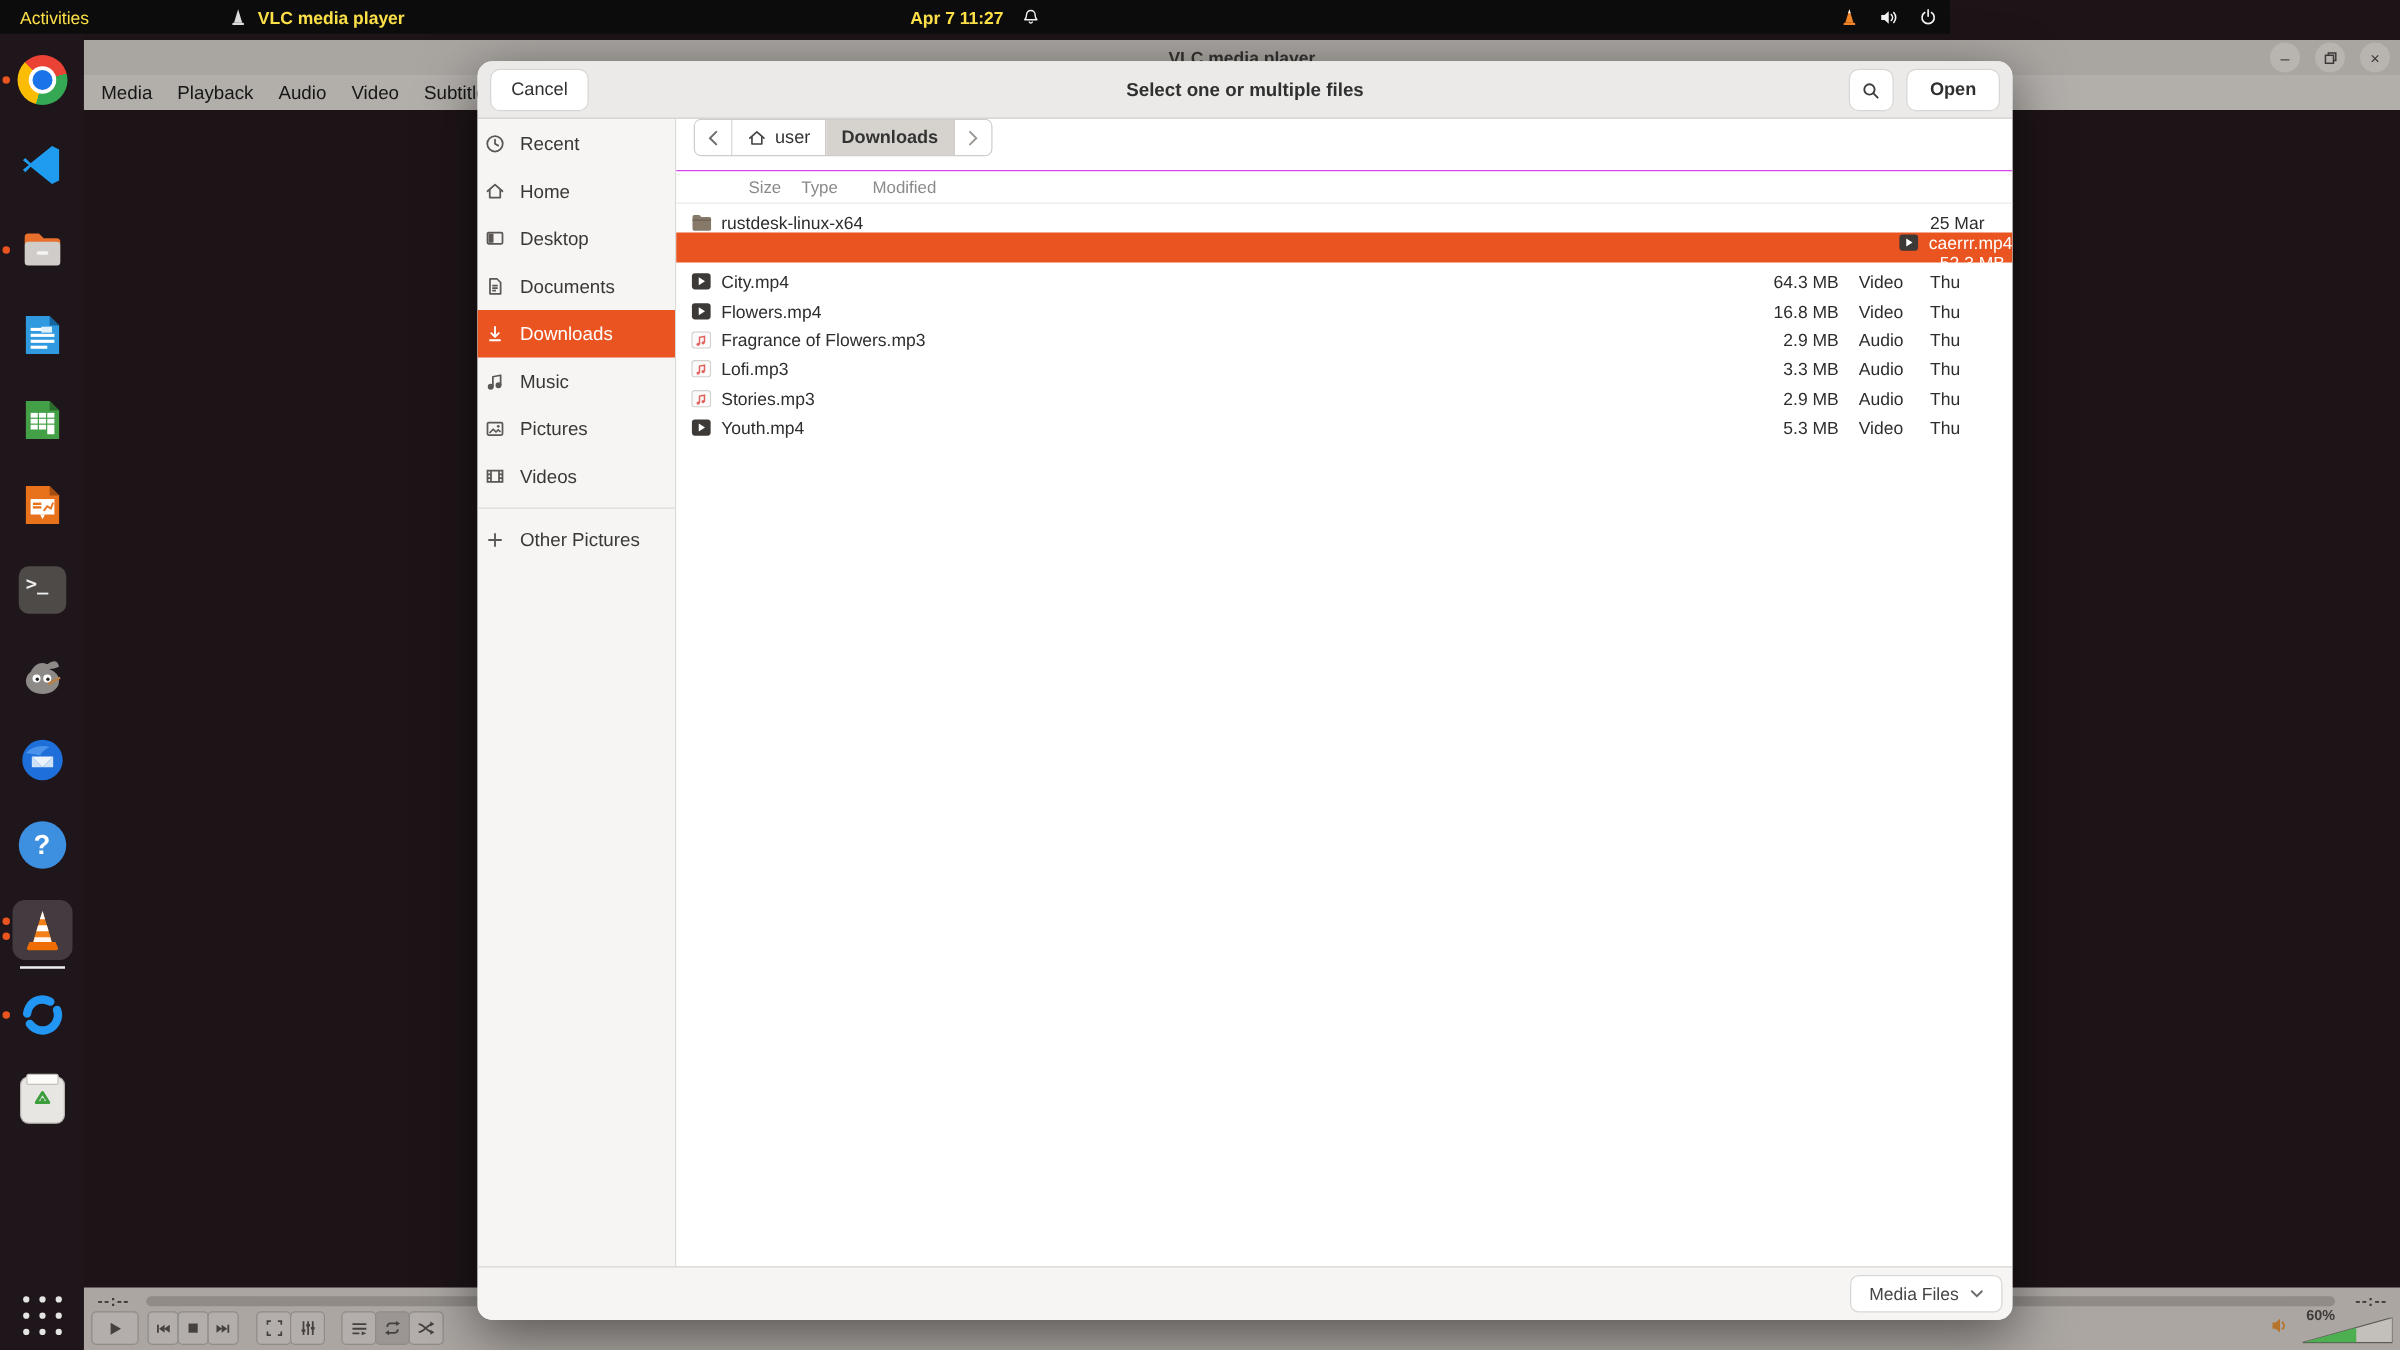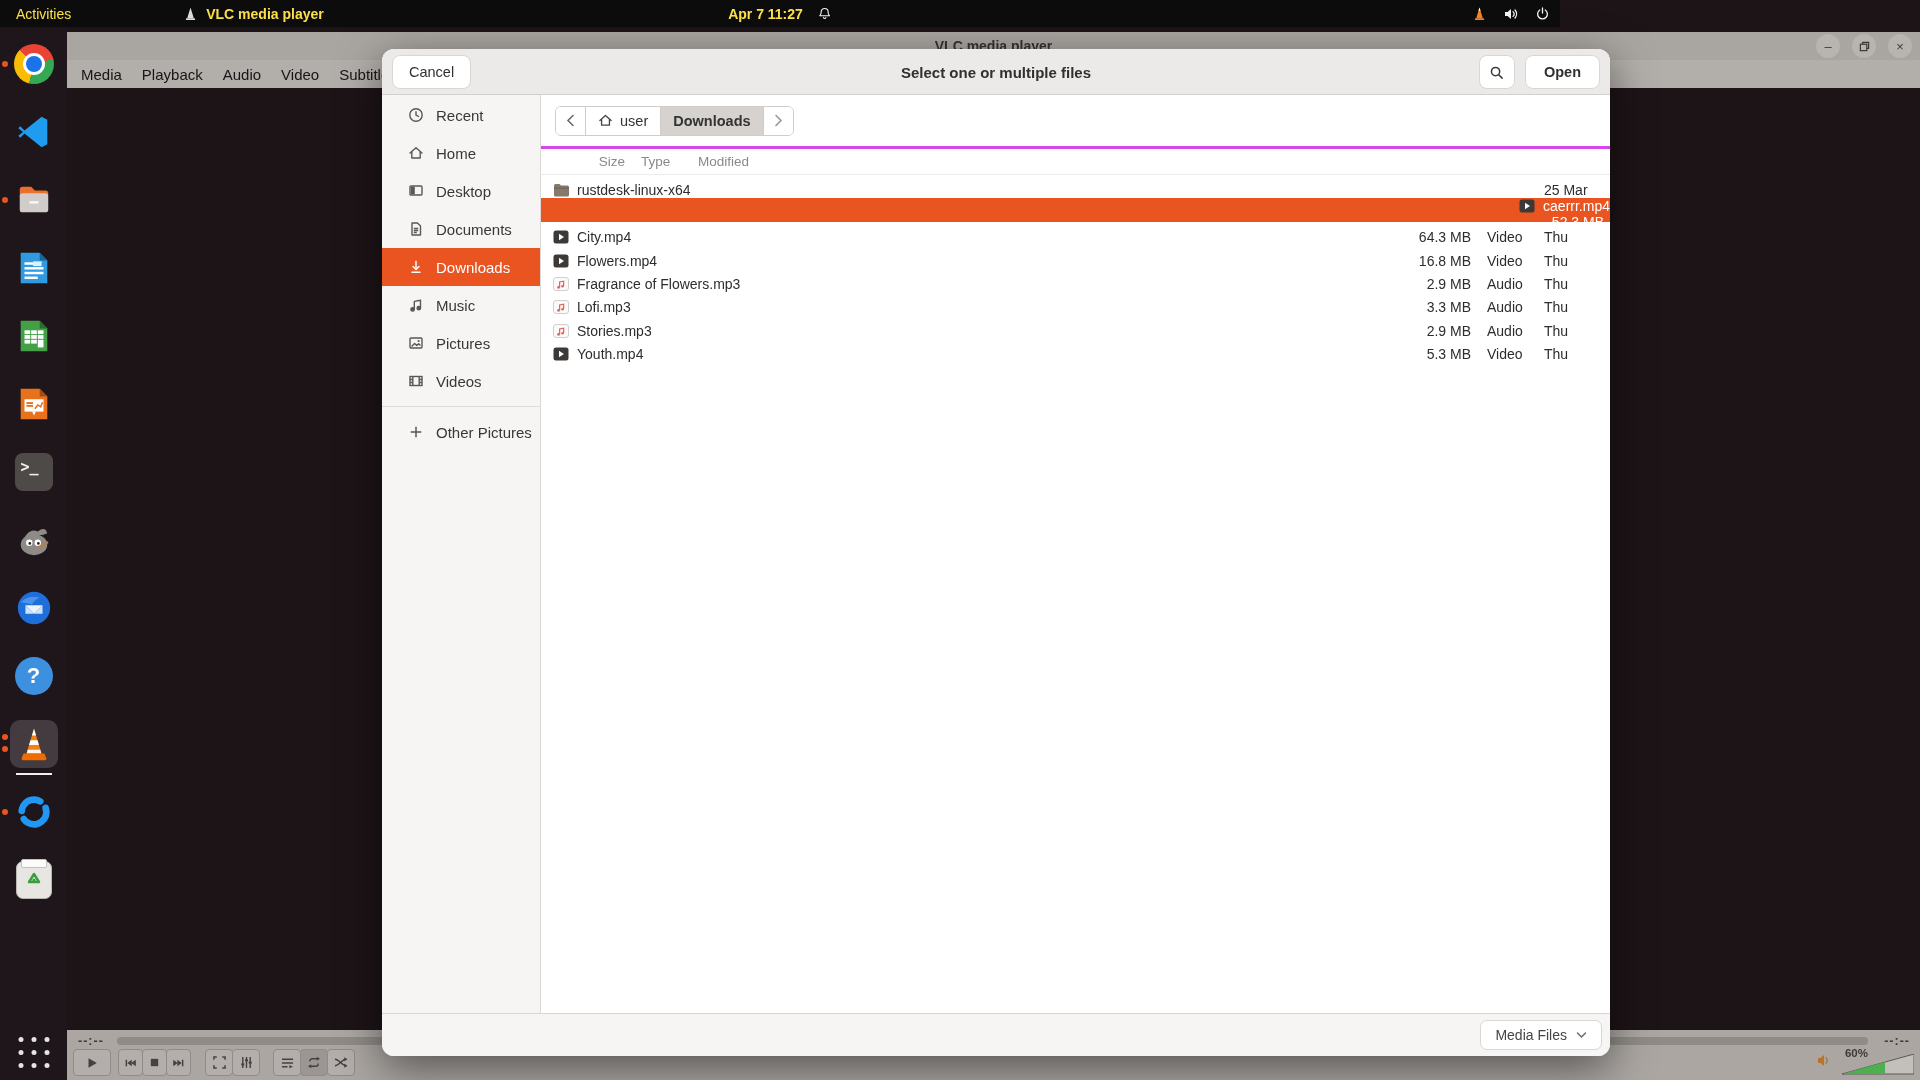--- a/index.html
+++ b/index.html
@@ -52,28 +52,28 @@
   .dlg-header { position:relative; height:46px; background:#ebeae8; border-bottom:1px solid #d2d0ce; flex:0 0 auto; }
   .dlg-title { position:absolute; left:0; right:0; top:0; height:46px; display:flex; align-items:center; justify-content:center; font-size:15px; font-weight:700; color:#303030; }
   .btn { background:#fff; border:1px solid #d9d7d5; border-radius:8px; height:34px; font-size:14.5px; color:#303030; display:flex; align-items:center; justify-content:center; }
   .btn-cancel { position:absolute; left:10px; top:6px; padding:0 16px; }
   .hdr-right { position:absolute; right:10px; top:6px; display:flex; gap:10px; }
   .btn-search { width:36px; }
   .btn-open { padding:16px 18px; font-weight:700; }
 
   .dlg-body { flex:1; display:flex; min-height:0; }
   .sidebar { width:159px; background:#f6f5f3; border-right:1px solid #dbd9d7; padding-top:1px; }
-  .side-item { height:38px; display:flex; align-items:center; gap:12px; padding-left:26px; font-size:15px; color:#383838; }
+  .side-item { height:38px; display:flex; align-items:center; gap:12px; padding-left:6px; font-size:15px; color:#383838; }
   .side-item svg { color:#5a5755; flex:0 0 auto; }
   .side-item.selected { background:#e95420; color:#fff; }
   .side-item.selected svg { color:#fff; }
   .side-sep { height:1px; background:#dedcda; margin:6px 0; }
 
   .main { flex:1; display:flex; flex-direction:column; background:#fff; min-width:0; }
-  .pathbar { height:54px; display:flex; align-items:center; padding-left:14px; border-bottom:3px solid #d946ef; flex:0 0 auto; }
+  .pathbar { height:42px; display:flex; padding-left:14px; border-bottom:1px solid #d946ef; flex:0 0 auto; }
   .crumbs { display:flex; height:30px; border:1px solid #cfccc9; border-radius:6px; overflow:hidden; background:#fff; }
   .crumb { display:flex; align-items:center; gap:7px; padding:0 12px; font-size:14.5px; color:#333; border-right:1px solid #cfccc9; background:#fff; }
   .crumb:last-child { border-right:none; }
   .crumb.nav { color:#6d6a67; padding:0 10px; }
   .crumb.current { background:#d6d2ce; font-weight:700; }
 
   .list-header { height:26px; display:flex; align-items:center; font-size:13.5px; color:#8a8a8a; border-bottom:1px solid #ececea; flex:0 0 auto; }
   .row { height:23.4px; display:flex; align-items:flex-end; font-size:14px; color:#2d2d2d; flex:0 0 auto; }
   .row.selected { background:#e95420; color:#fff;flex-direction:column; }
   .cell-name { flex:1; display:flex; align-items:center; gap:8px; padding-left:12px; min-width:0; white-space:nowrap; }

